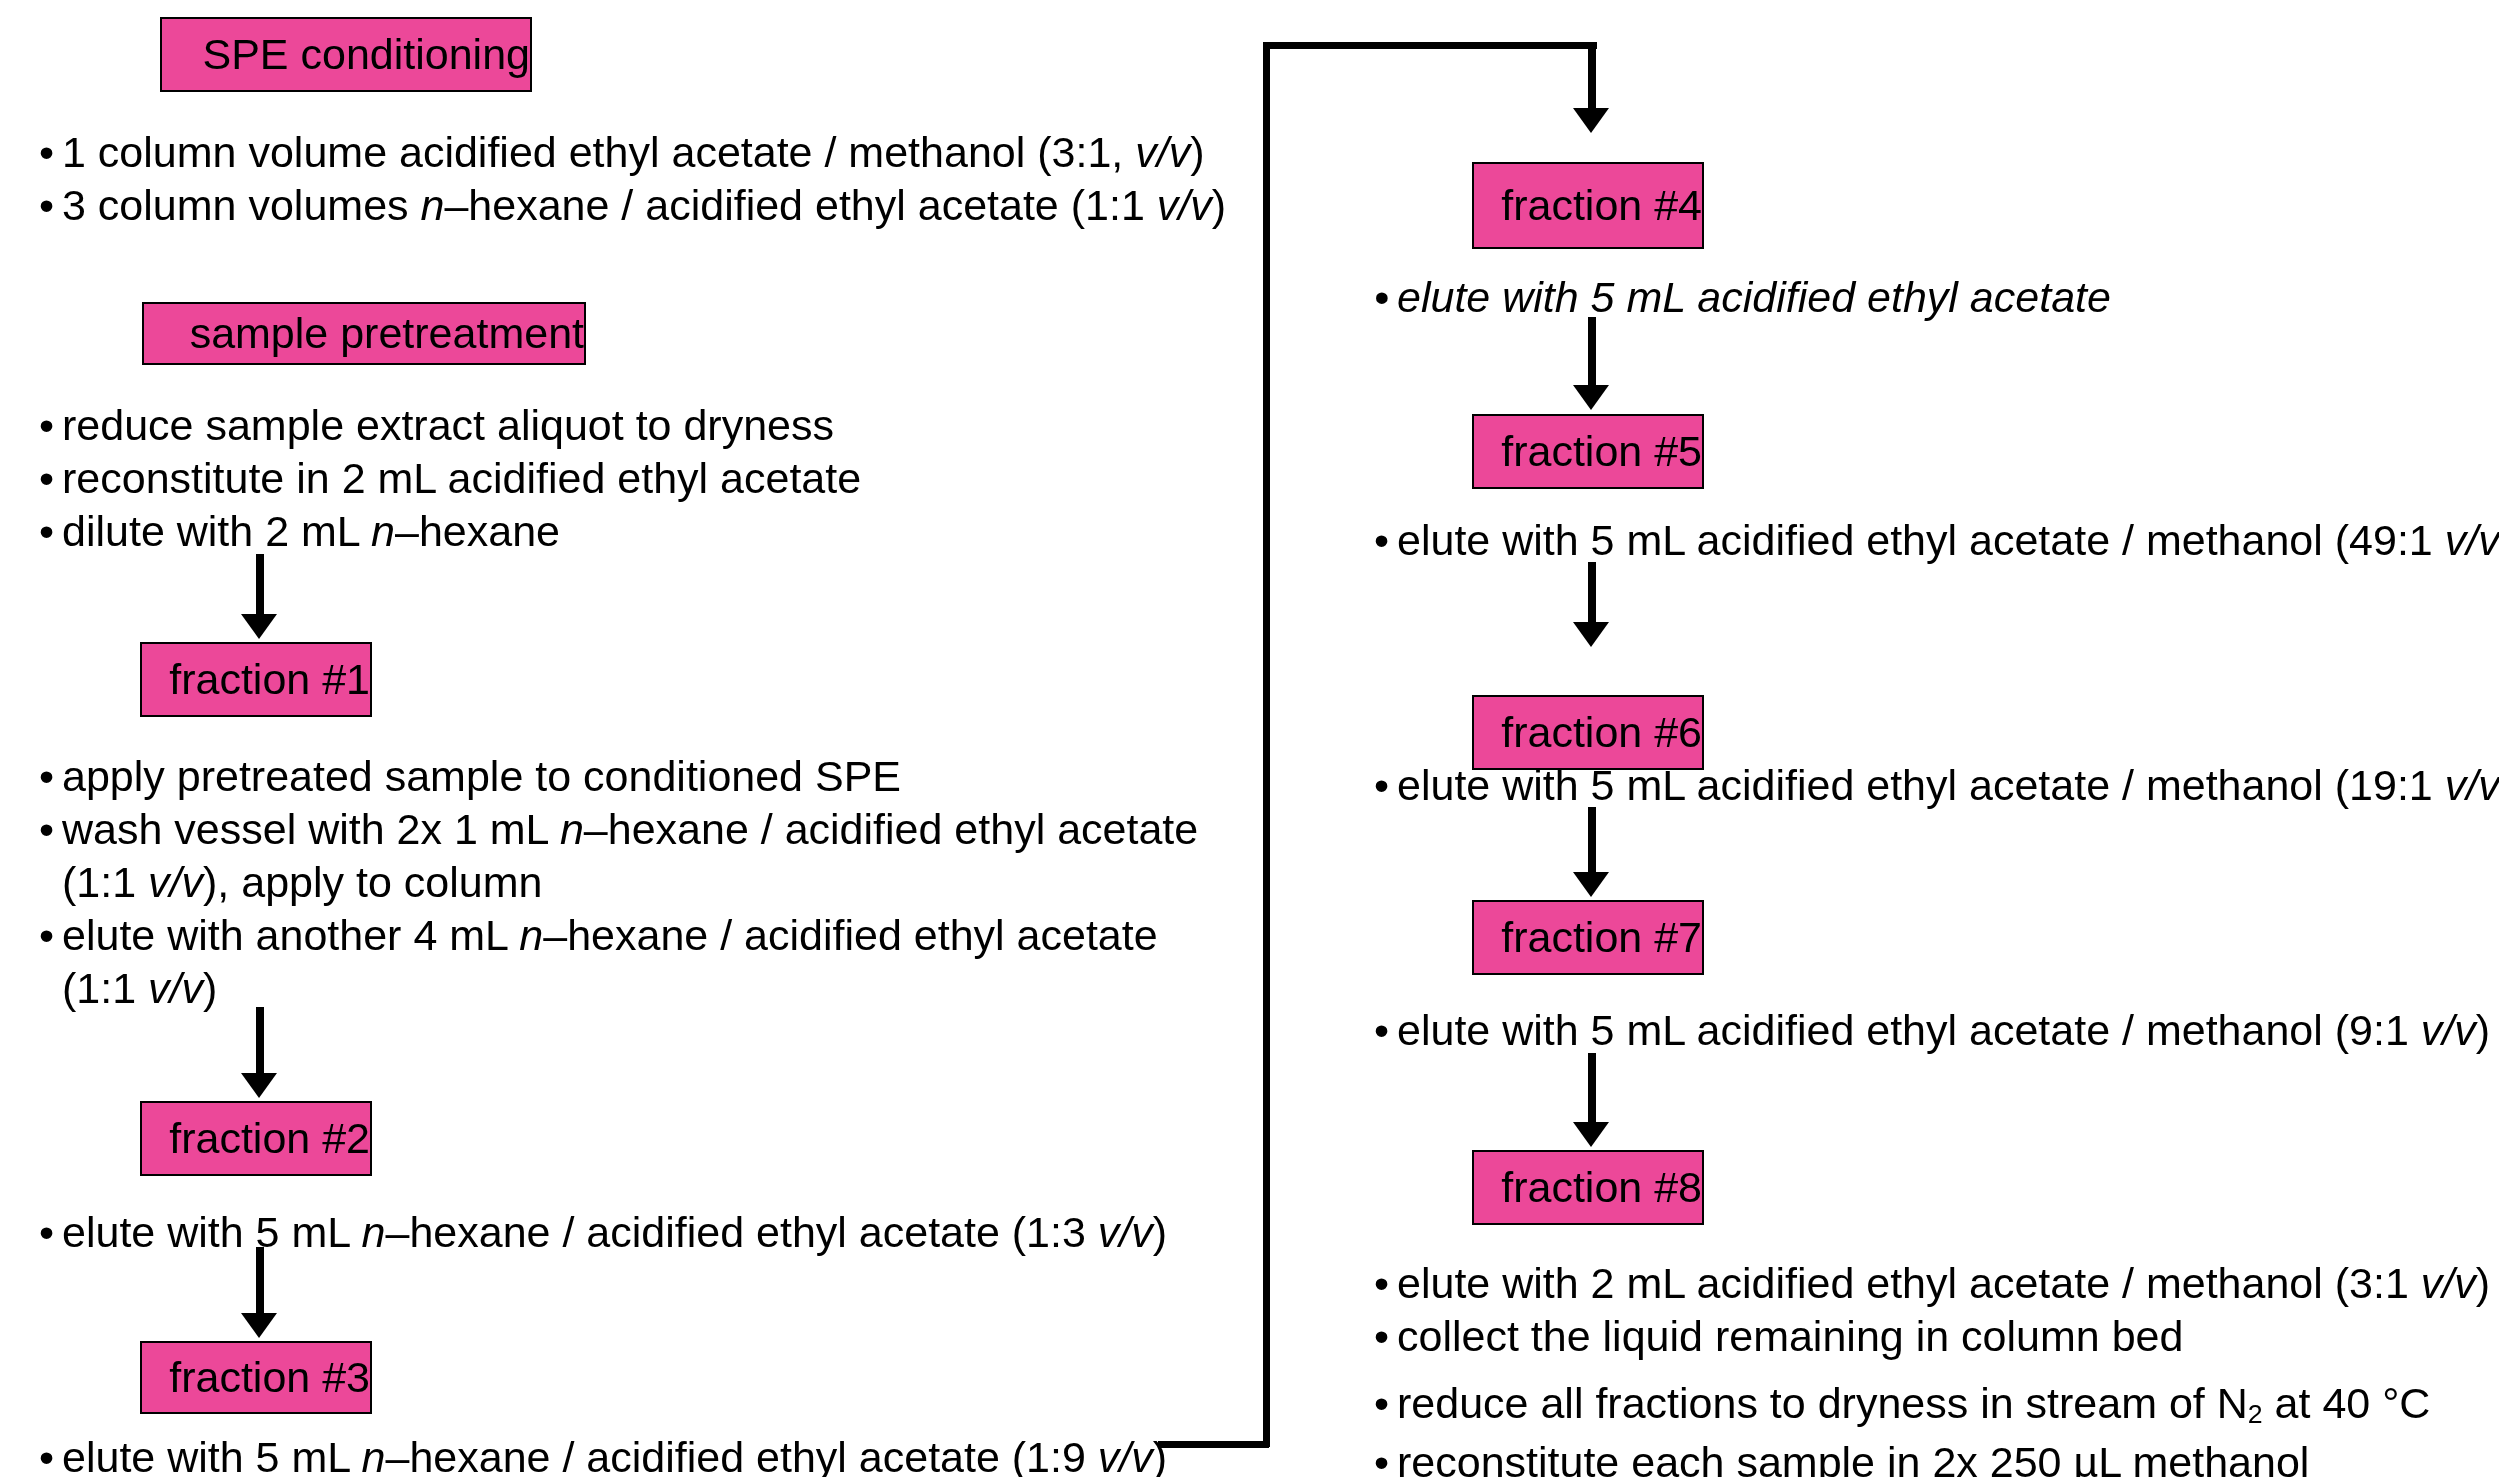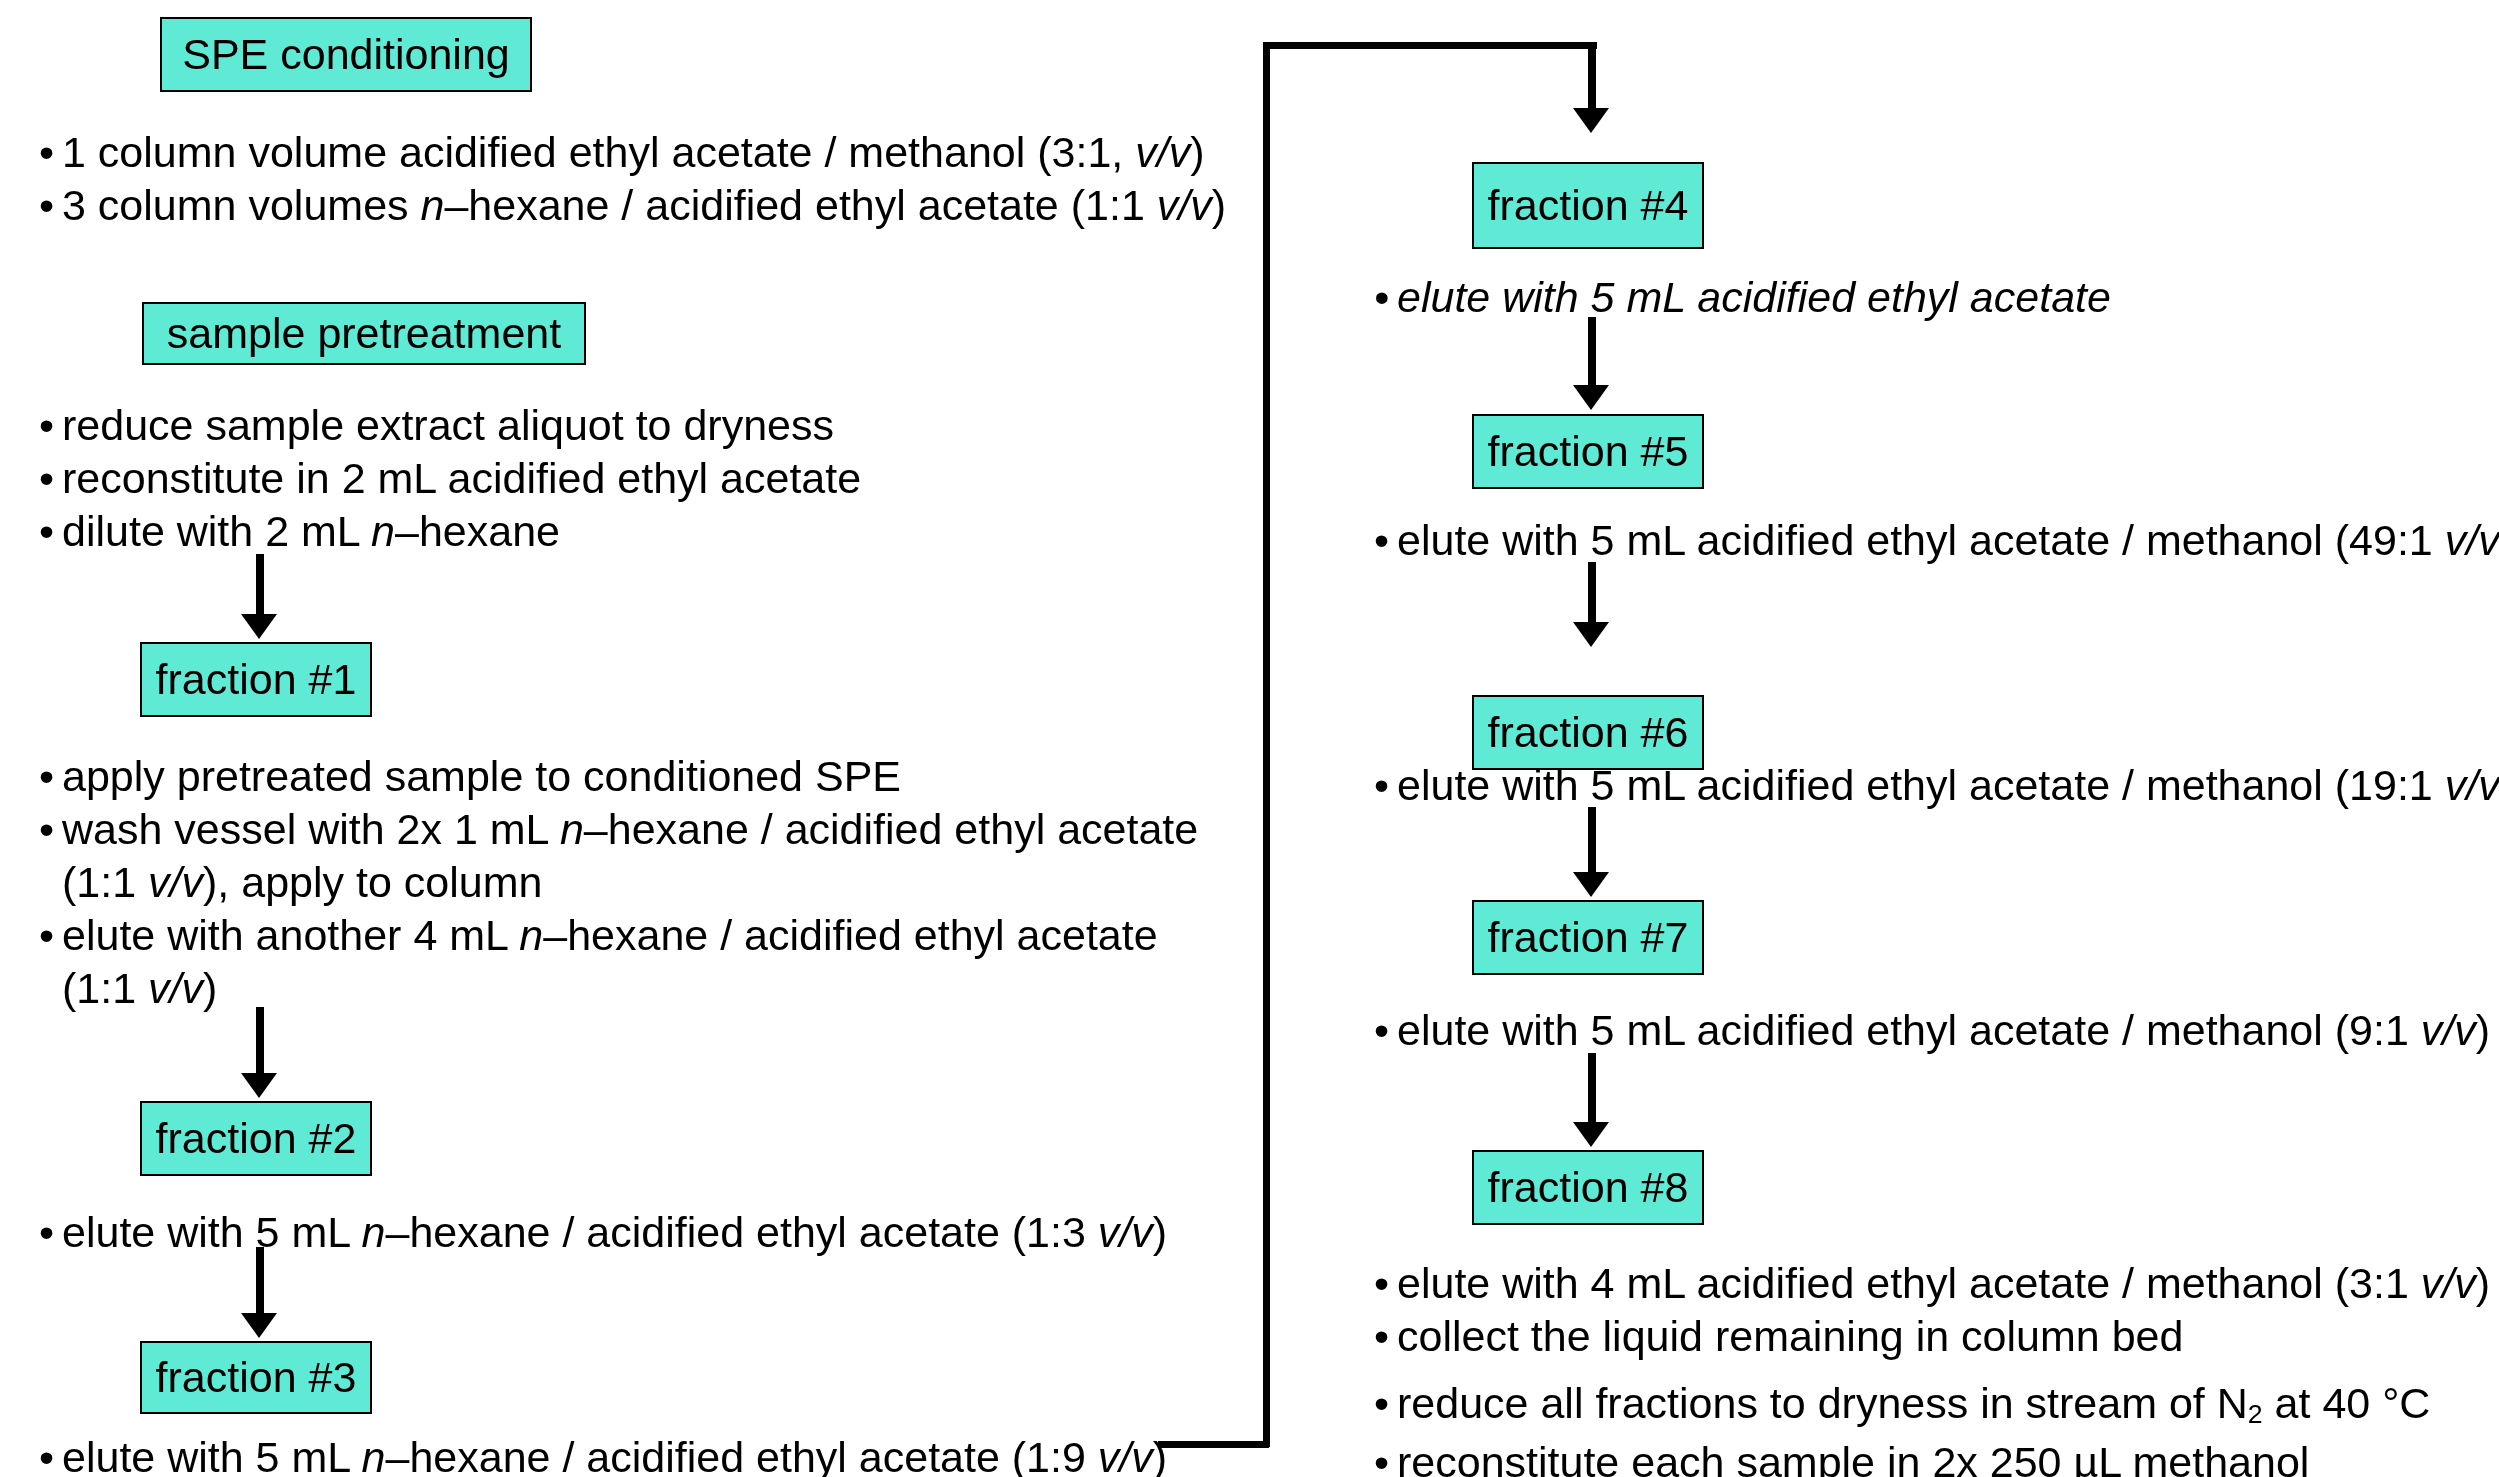--- a/index.html
+++ b/index.html
@@ -8,22 +8,22 @@
     width:2500px;height:1478px;
     background:#ffffff;color:#000000;
     font-family:"Liberation Sans","DejaVu Sans",sans-serif;
     font-size:43px;
     overflow:hidden;
   }
   .stage-box{
     position:absolute;
     box-sizing:border-box;
     border:2px solid #000;
-    background:#5eead4;
-    display:flex;align-items:center;justify-content:center;
+    background:#ec4899;
+    display:flex;align-items:center;justify-content:flex-end;
     white-space:nowrap;
   }
   .bullets{position:absolute;}
   .bullets ul{list-style:none;margin:12px;padding:0;line-height:53px;}
   .bullets li{padding-left:23px;text-indent:-23px;white-space:nowrap;}
   .bullets li .marker{display:inline-block;width:23px;text-indent:0;}
   .it{font-style:italic;}
   .sub{font-size:0.62em;position:relative;top:0.18em;}
   .arrow{position:absolute;width:37px;}
   .arrow .shaft{position:absolute;left:14.7px;top:0;width:8px;background:#000;}
@@ -117,21 +117,21 @@
           <li><span class="marker">•</span><span>elute with 5 mL acidified ethyl acetate / methanol (19:1 </span><span class="it">v/v</span><span>)</span></li>
         </ul>
       </div>
       <div class="bullets" style="left: 1362px; top: 992px;">
         <ul>
           <li><span class="marker">•</span><span>elute with 5 mL acidified ethyl acetate / methanol (9:1 </span><span class="it">v/v</span><span>)</span></li>
         </ul>
       </div>
       <div class="bullets" style="left: 1362px; top: 1245px;">
         <ul>
-          <li><span class="marker">•</span><span>elute with 4 mL acidified ethyl acetate / methanol (3:1 </span><span class="it">v/v</span><span>)</span></li>
+          <li><span class="marker">•</span><span>elute with 2 mL acidified ethyl acetate / methanol (3:1 </span><span class="it">v/v</span><span>)</span></li>
           <li><span class="marker">•</span><span>collect the liquid remaining in column bed</span></li>
         </ul>
       </div>
       <div class="bullets" style="left: 1362px; top: 1365px;">
         <ul>
           <li><span class="marker">•</span><span>reduce all fractions to dryness in stream of N</span><span class="sub">2</span><span> at 40 °C</span></li>
           <li><span class="marker">•</span><span>reconstitute each sample in 2x 250 µL methanol</span></li>
         </ul>
       </div>
     </div>

